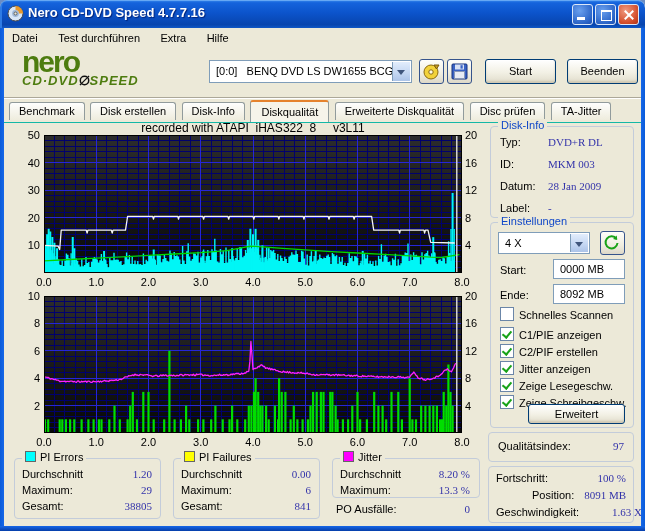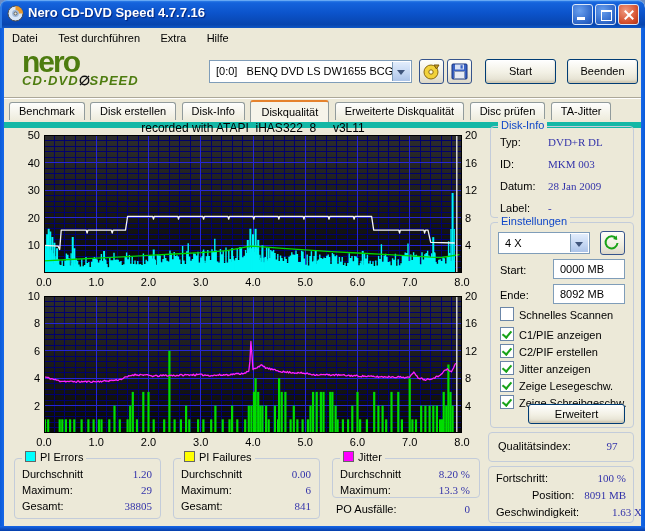--- a/index.html
+++ b/index.html
@@ -42,21 +42,21 @@
   .combo-btn{position:absolute;right:1px;top:1px;bottom:1px;width:17px;
     background:linear-gradient(180deg,#E2EDFC,#C3D6F2 60%,#ACC4E8);border-left:1px solid #7F9DB9;}
   .combo-arrow{position:absolute;left:4px;top:8px;width:0;height:0;border-left:4px solid transparent;
     border-right:4px solid transparent;border-top:5px solid #40567C;}
   .tool-btn{position:absolute;top:11px;width:25px;height:25px;background:linear-gradient(180deg,#FEFEFB,#EFEDE0 60%,#DDD8C8);
     border:1px solid #36548C;border-radius:3px;box-sizing:border-box;}
   .xp-btn{position:absolute;background:linear-gradient(180deg,#FFFFFF,#F2F0E4 55%,#E0DCCB);
     border:1px solid #003C74;border-radius:3px;font-size:11px;text-align:center;color:#000;
     box-shadow:inset 0 -2px 2px #CFC8B4, inset 0 1px 0 #fff;box-sizing:border-box;}
   
-  .tabstrip{position:absolute;left:4px;top:97px;width:637px;height:25px;border-bottom:6px solid #14b8a6;}
+  .tabstrip{position:absolute;left:4px;top:97px;width:637px;height:25px;border-bottom:1px solid #14b8a6;}
   .tab{display:inline-block;margin:5px 1px 0 0;padding:2px 9px 3px 9px;font-size:11px;
     background:linear-gradient(180deg,#FEFEFD,#EEECDD);border:1px solid #919B9C;border-bottom:none;
     border-radius:3px 3px 0 0;position:relative;top:0;}
   .tab:first-child{margin-left:5px;}
   .tab.active{background:#F6F4EA;padding:4px 10px 4px 10px;margin-top:1px;border-top:2px solid #E5822D;
     z-index:5;top:1px;}
   
   .rec-title{position:absolute;left:44px;top:121px;width:418px;text-align:center;font-size:12px;white-space:pre;color:#000;}
   .axisL{position:absolute;width:24px;text-align:right;}
   .axisR{position:absolute;width:24px;text-align:left;}
@@ -571,21 +571,21 @@
   <div class="cbrow" style="left:500px;top:307px;"><span class="cb"></span><span>Schnelles Scannen</span></div>
   <div class="cbrow" style="left:500px;top:327px;"><span class="cb"><span class="tick"></span></span><span>C1/PIE anzeigen</span></div>
   <div class="cbrow" style="left:500px;top:344px;"><span class="cb"><span class="tick"></span></span><span>C2/PIF erstellen</span></div>
   <div class="cbrow" style="left:500px;top:361px;"><span class="cb"><span class="tick"></span></span><span>Jitter anzeigen</span></div>
   <div class="cbrow" style="left:500px;top:378px;"><span class="cb"><span class="tick"></span></span><span>Zeige Lesegeschw.</span></div>
   <div class="cbrow" style="left:500px;top:395px;"><span class="cb"><span class="tick"></span></span><span>Zeige Schreibgeschw.</span></div>
   <div class="xp-btn" style="left:528px;top:404px;width:97px;height:20px;padding-top:3px;">Erweitert</div>
 
   <div class="gb" style="left:488px;top:432px;width:146px;height:30px;"></div>
   <div class="lrow" style="left:498px;top:440px;">Qualitätsindex:</div>
-  <div class="val" style="left:600px;top:440px;width:24px;text-align:center;">97</div>
+  <div class="val" style="left:600px;top:440px;width:24px;">97</div>
 
   <div class="gb" style="left:488px;top:466px;width:146px;height:57px;"></div>
   <div class="lrow" style="left:496px;top:472px;">Fortschritt:</div>
   <div class="val" style="left:560px;top:472px;width:66px;">100 %</div>
   <div class="lrow" style="left:496px;top:489px;padding-left:36px;">Position:</div>
   <div class="val" style="left:560px;top:489px;width:66px;">8091 MB</div>
   <div class="lrow" style="left:496px;top:506px;">Geschwindigkeit:</div>
   <div class="val" style="left:560px;top:506px;width:66px;padding-left:16px;">1.63 X</div>
 
   <div class="gb" style="left:14px;top:458px;width:147px;height:61px;">

